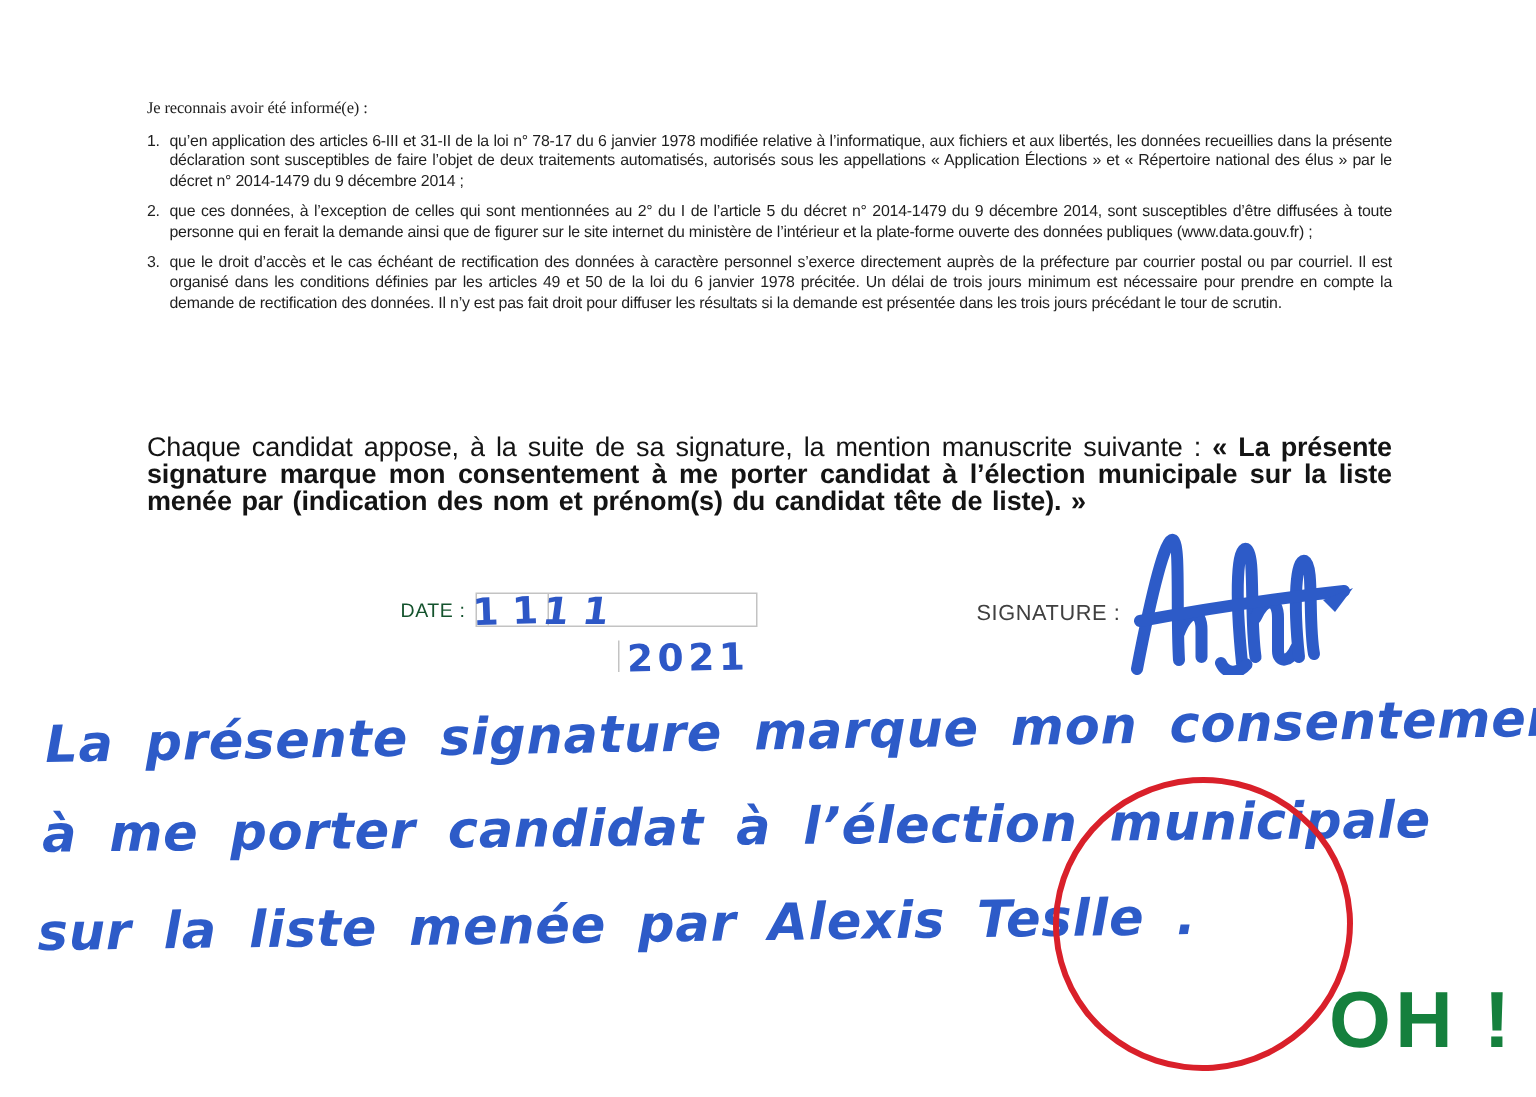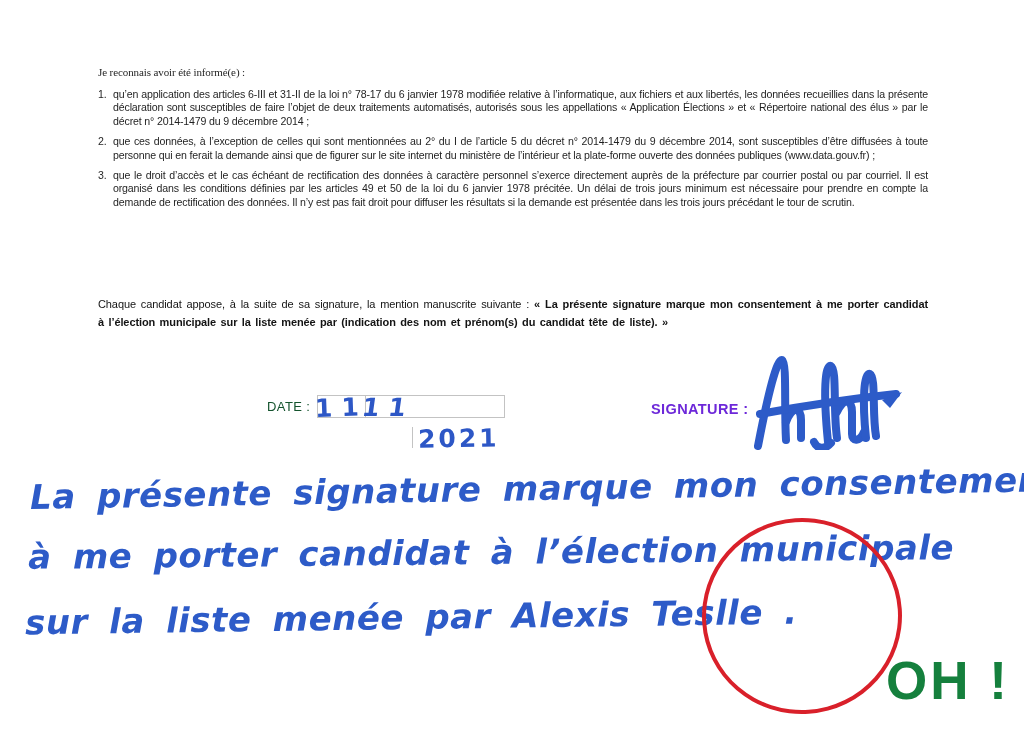--- a/index.html
+++ b/index.html
@@ -14,22 +14,22 @@
     font-family:Liberation Serif, serif;
   }
   .clauses{
     position:absolute;left:98px;top:88px;width:830px;
     font-size:10.6px;line-height:13.4px;color:#1f1f1f;text-align:justify;
     letter-spacing:-0.15px;
   }
   .clause{position:relative;padding-left:15px;margin-bottom:7px;}
   .clause-marker{position:absolute;left:0;top:0;}
   .mention{
-    position:absolute;left:98px;top:284px;width:830px;
-    font-size:11px;line-height:18px;color:#141414;text-align:justify;
+    position:absolute;left:98px;top:271px;width:830px;
+    font-size:18px;line-height:18px;color:#141414;text-align:justify;
     word-spacing:1.5px;letter-spacing:-0.1px;
   }
   .mention .bold{font-weight:bold;}
   
   .date-label{
     position:absolute;left:267px;top:399px;font-size:13px;color:#14532d;
     letter-spacing:0.4px;font-weight:500;
   }
   .date-box{
     position:absolute;left:317px;top:395px;width:188px;height:23px;
@@ -43,22 +43,22 @@
   .date-cell.c3{width:50%;margin-top:31px;}
   .date-cell.c2,.date-cell.c3{border-left:1.5px solid #c3c3c3;}
   .date-digits{
     font-family:"DejaVu Sans",sans-serif;font-weight:bold;color:#2d57c6;
     font-size:25px;line-height:20px;margin-bottom:-1px;white-space:nowrap;
   }
   .c1 .date-digits{letter-spacing:9px;transform:rotate(-2deg);}
   .c2 .date-digits{letter-spacing:9px;transform:skewX(-8deg);}
   .c3 .date-digits{letter-spacing:3px;transform:rotate(-1deg);}
   .signature-label{
-    position:absolute;left:651px;top:401px;font-size:14.5px;color:#6d28d9;
-    letter-spacing:0.4px;font-weight:700;
+    position:absolute;left:651px;top:401px;font-size:14.5px;color:#404040;
+    letter-spacing:0.4px;font-weight:400;
   }
   .signature-svg{position:absolute;left:748px;top:350px;}
   
   .hand{
     position:absolute;font-family:"DejaVu Sans",sans-serif;
     font-style:italic;font-weight:bold;color:#2d5bc8;font-size:34px;
     white-space:nowrap;letter-spacing:0.5px;word-spacing:9px;
   }
   .hand.l1{left:30px;top:468px;transform:rotate(-1deg);}
   .hand.l2{left:28px;top:532px;transform:rotate(-0.6deg);}

